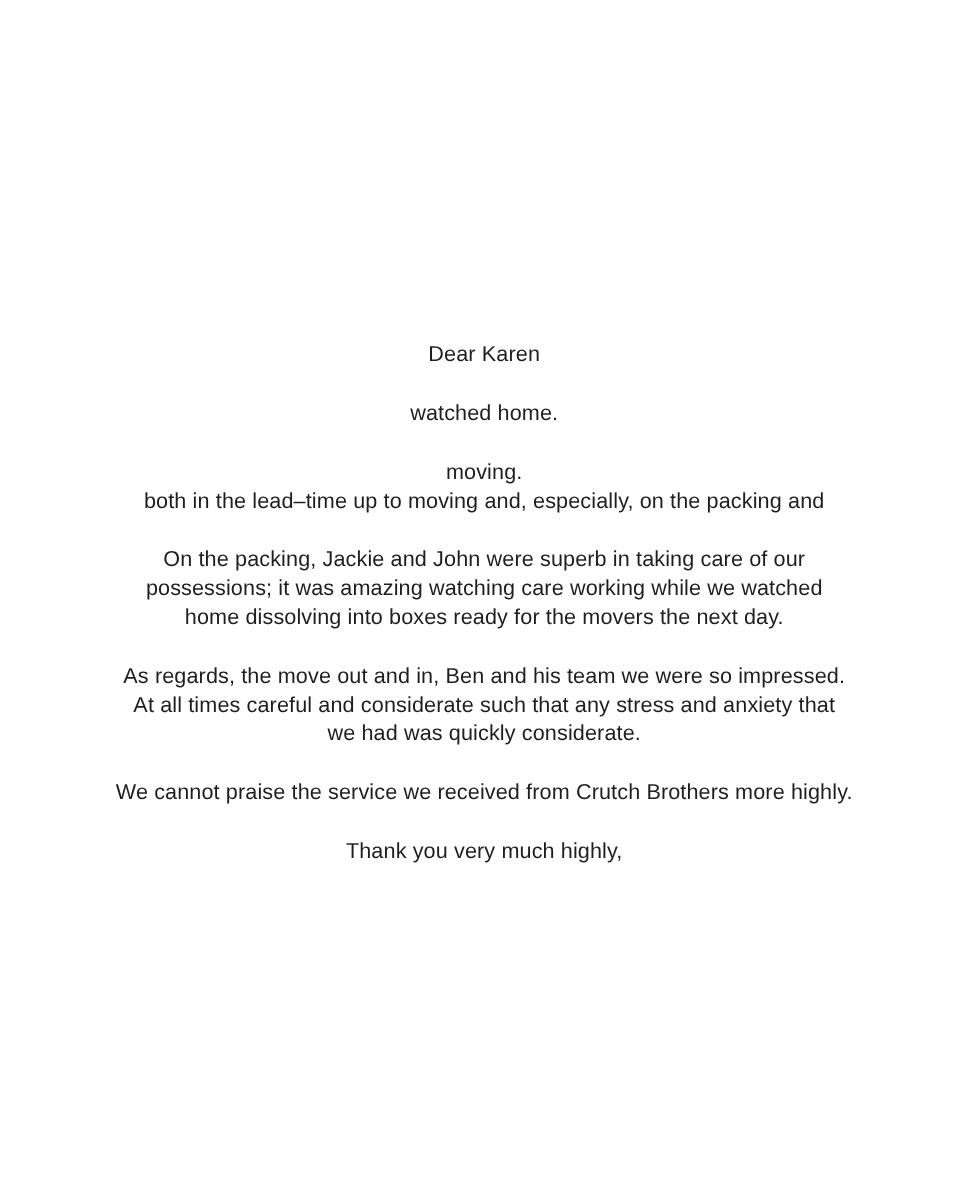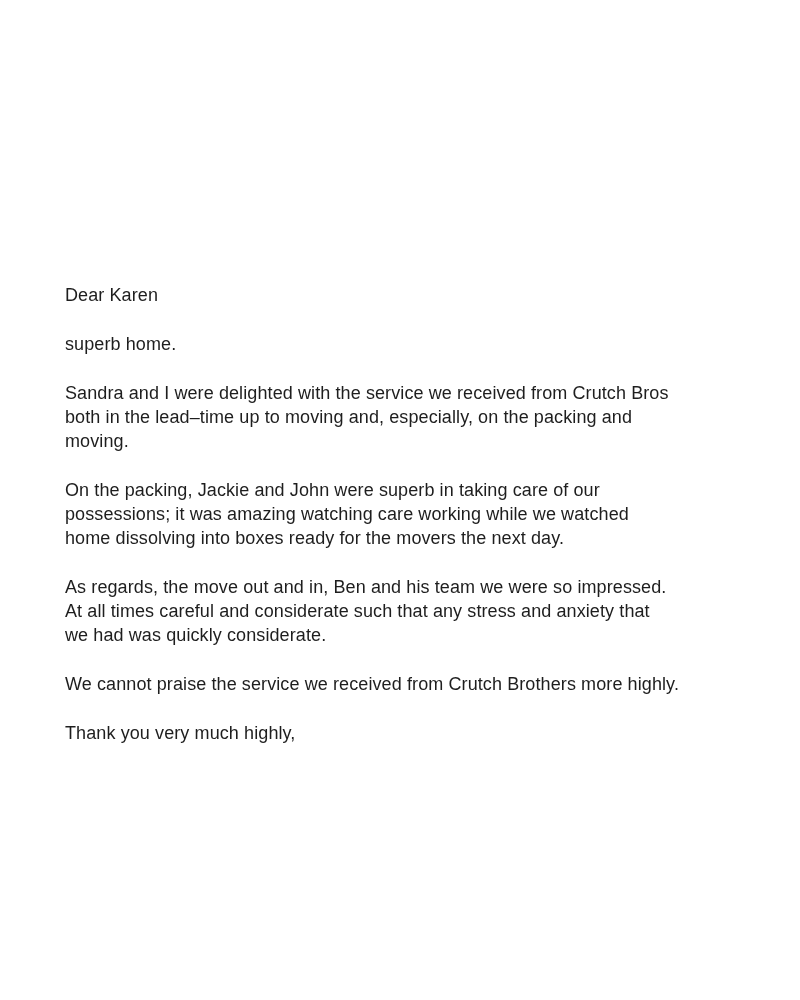--- a/index.html
+++ b/index.html
@@ -10,20 +10,21 @@
   body {
     width: 800px;
     height: 1000px;
     overflow: hidden;
     font-family: "Liberation Sans", "DejaVu Sans", sans-serif;
     color: #1e1e1e;
   }
   .letter {
     box-sizing: border-box;
     padding: 283px 58px 0 65px;
+    text-align: center;
   }
   .line {
     margin: 0;
     font-size: 18px;
     line-height: 24px;
     letter-spacing: 0.1px;
     white-space: nowrap;
   }
   .block {
     margin: 0 0 25px 0;
@@ -32,27 +33,26 @@
 </head>
 <body>
 
 <main class="letter">
 
   <div class="block">
     <p class="line">Dear Karen</p>
   </div>
 
   <div class="block">
-    <p class="line">superb home.</p>
+    <p class="line">watched home.</p>
   </div>
 
   <div class="block">
-    <p class="line">Sandra and I were delighted with the service we received from Crutch Bros</p>
+    <p class="line">moving.</p>
     <p class="line">both in the lead–time up to moving and, especially, on the packing and</p>
-    <p class="line">moving.</p>
   </div>
 
   <div class="block">
     <p class="line">On the packing, Jackie and John were superb in taking care of our</p>
     <p class="line">possessions; it was amazing watching care working while we watched</p>
     <p class="line">home dissolving into boxes ready for the movers the next day.</p>
   </div>
 
   <div class="block">
     <p class="line">As regards, the move out and in, Ben and his team we were so impressed.</p>

